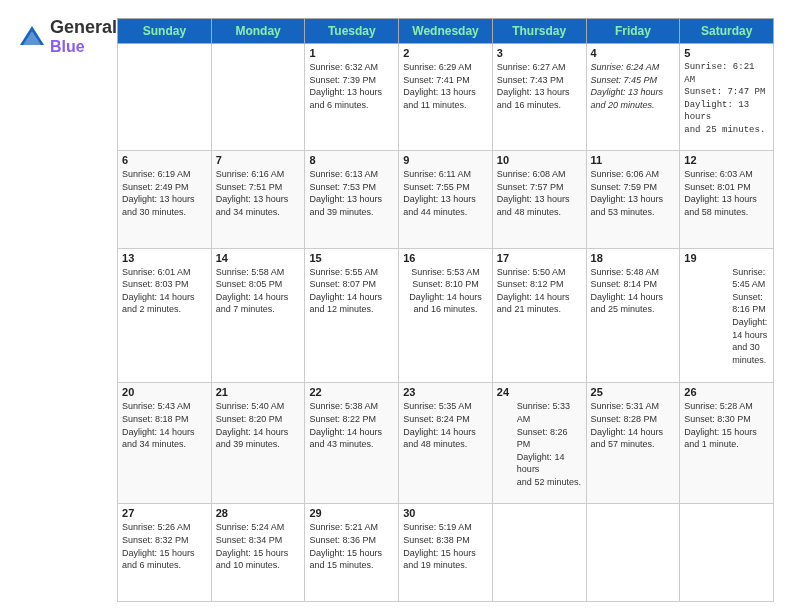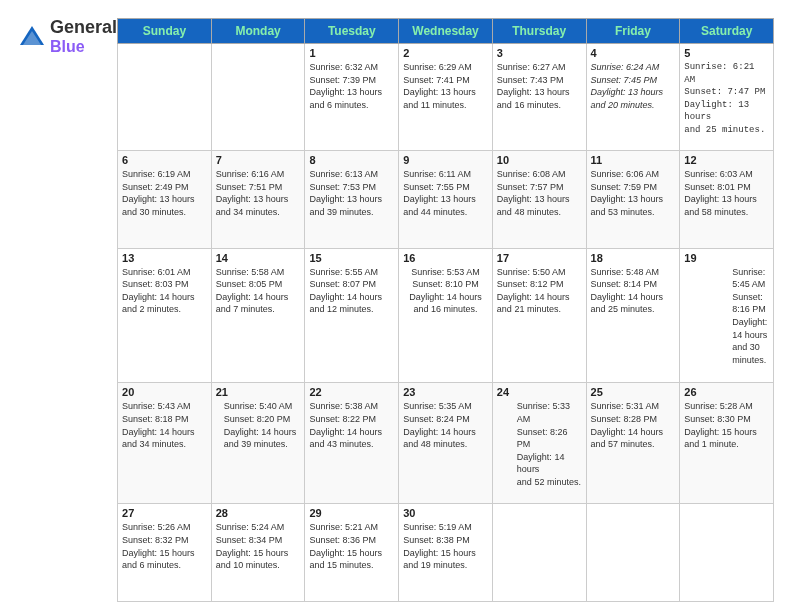--- a/index.html
+++ b/index.html
@@ -281,21 +281,21 @@
         <tr>
           <td>
             <span class="day-num">20</span>
             <div class="day-info" style="white-space: pre-line;">Sunrise: 5:43 AM
 Sunset: 8:18 PM
 Daylight: 14 hours
 and 34 minutes.</div>
           </td>
           <td>
             <span class="day-num">21</span>
-            <div class="day-info" style="white-space: pre-line; margin-left: 8px;">Sunrise: 5:40 AM
+            <div class="day-info" style="white-space: pre-line;">Sunrise: 5:40 AM
 Sunset: 8:20 PM
 Daylight: 14 hours
 and 39 minutes.</div>
           </td>
           <td>
             <span class="day-num">22</span>
             <div class="day-info" style="white-space: pre-line;">Sunrise: 5:38 AM
 Sunset: 8:22 PM
 Daylight: 14 hours
 and 43 minutes.</div>

